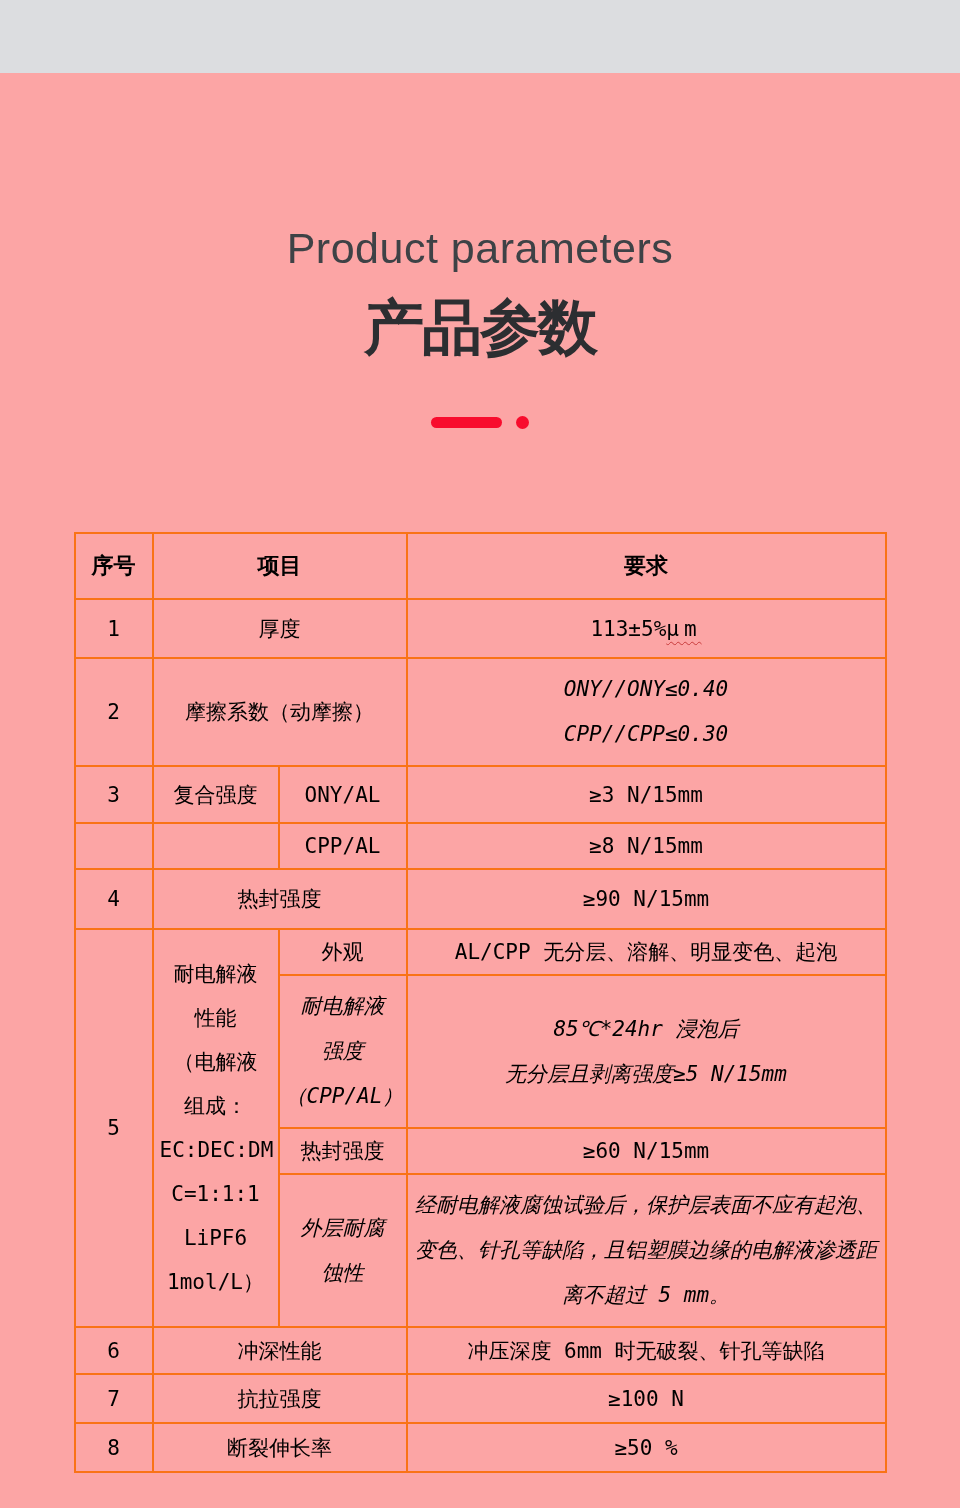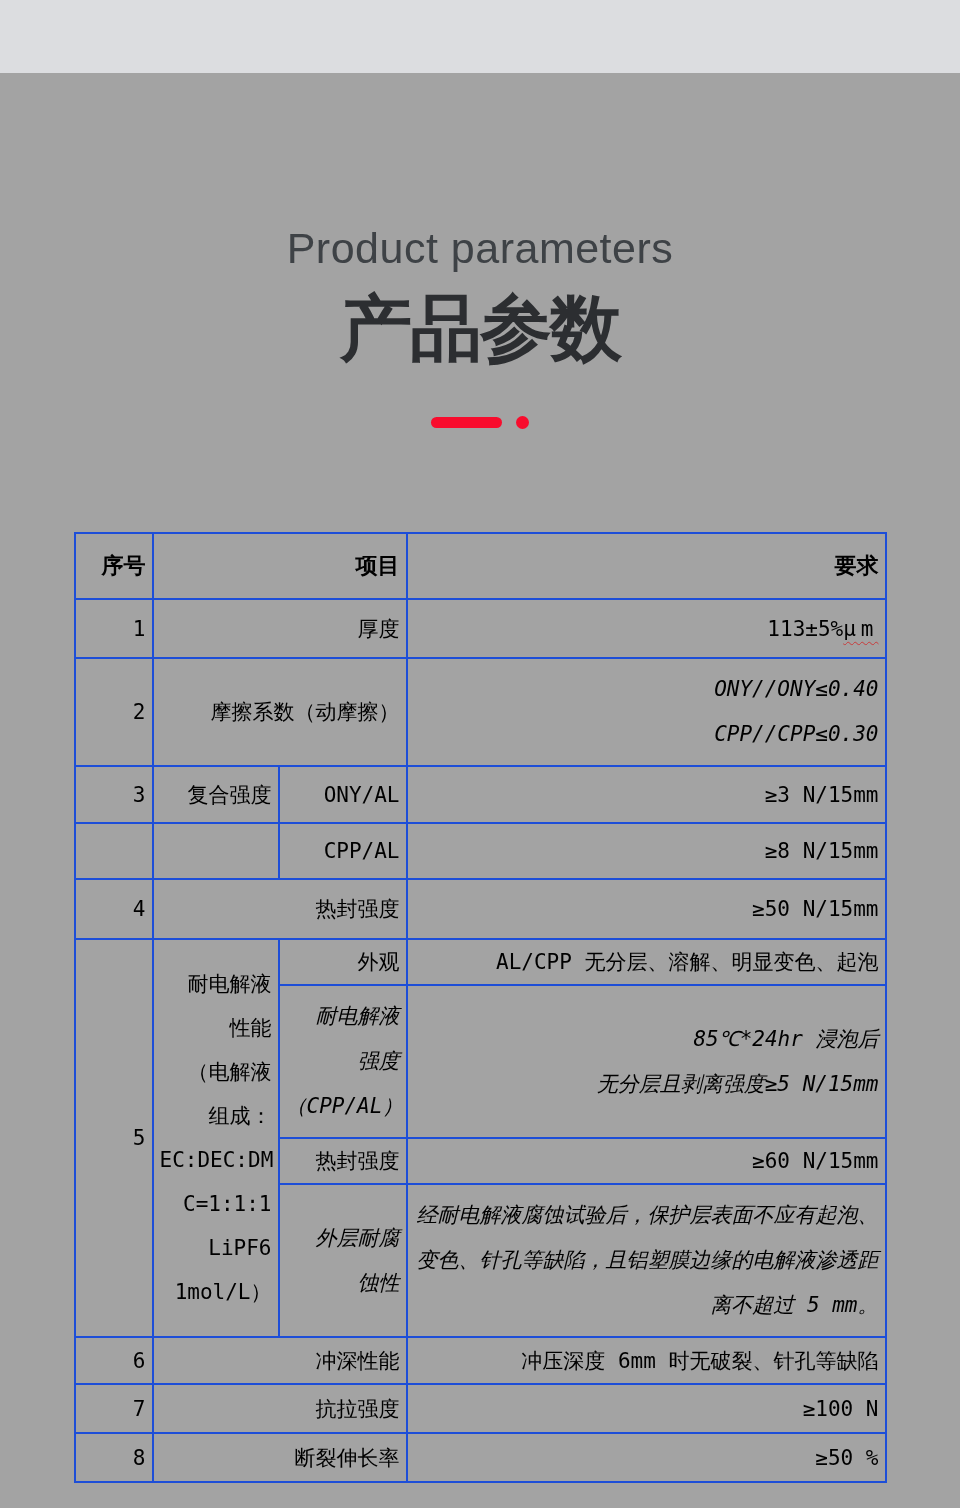--- a/index.html
+++ b/index.html
@@ -2,21 +2,21 @@
 <html><head>
 <meta charset="utf-8">
 <style>
   * { margin: 0; padding: 0; box-sizing: border-box; }
   html, body { background: #ffffff; }
   .page {
     position: relative;
     width: 960px;
     height: 1508px;
     margin: 0 auto;
-    background: #a3a3a3;
+    background: #fca5a5;
     overflow: hidden;
     font-family: "DejaVu Sans", "Liberation Sans", sans-serif;
   }
   .top-band {
     width: 100%;
     height: 73px;
     background: #dcdde0;
   }
   .hero { text-align: center; }
   .title-en {
@@ -24,21 +24,21 @@
     font-family: "Liberation Sans", "DejaVu Sans", sans-serif;
     font-size: 43px;
     line-height: 44px;
     font-weight: 400;
     color: #3e4246;
     letter-spacing: 0.5px;
   }
   .title-cn {
     margin-top: 14px;
     font-family: "Liberation Sans", "DejaVu Sans", sans-serif;
-    font-size: 72px;
+    font-size: 60px;
     line-height: 88px;
     font-weight: 900;
     color: #2c2e31;
     letter-spacing: -2px;
   }
   .divider {
     margin-top: 44px;
     height: 13px;
     display: flex;
     align-items: center;
@@ -65,22 +65,22 @@
     width: 811px;
     margin: 103px auto 0 auto;
     font-family: "DejaVu Sans Mono", "Liberation Mono", monospace;
     color: #000000;
   }
   .params col.c-no    { width: 78px; }
   .params col.c-item1 { width: 126px; }
   .params col.c-item2 { width: 128px; }
   .params col.c-req   { width: 479px; }
   .params th, .params td {
-    border: 2px solid #1d4ed8;
-    text-align: right;
+    border: 2px solid #f97316;
+    text-align: center;
     vertical-align: middle;
     font-size: 21px;
     padding: 8px 6px;
     overflow: hidden;
   }
   .params th { font-weight: bold; font-size: 22px; }
   .ln { line-height: 45px; white-space: nowrap; font-style: italic; }
   .ln-sm { line-height: 44px; white-space: nowrap; }
   .u-wavy {
     letter-spacing: 5px;
@@ -136,31 +136,31 @@
         </td>
       </tr>
 
       <tr style="height:57px">
         <td>3</td>
         <td>复合强度</td>
         <td>ONY/AL</td>
         <td>≥3 N/15mm</td>
       </tr>
 
-      <tr style="height:56px">
+      <tr style="height:46px">
         <td></td>
         <td></td>
         <td>CPP/AL</td>
         <td>≥8 N/15mm</td>
       </tr>
 
       <tr style="height:60px">
         <td>4</td>
         <td colspan="2">热封强度</td>
-        <td>≥50 N/15mm</td>
+        <td>≥90 N/15mm</td>
       </tr>
 
       <tr style="height:42px">
         <td rowspan="4">5</td>
         <td rowspan="4">
           <div class="ln-sm">耐电解液</div>
           <div class="ln-sm">性能</div>
           <div class="ln-sm">（电解液</div>
           <div class="ln-sm">组成：</div>
           <div class="ln-sm">EC:DEC:DM</div>

